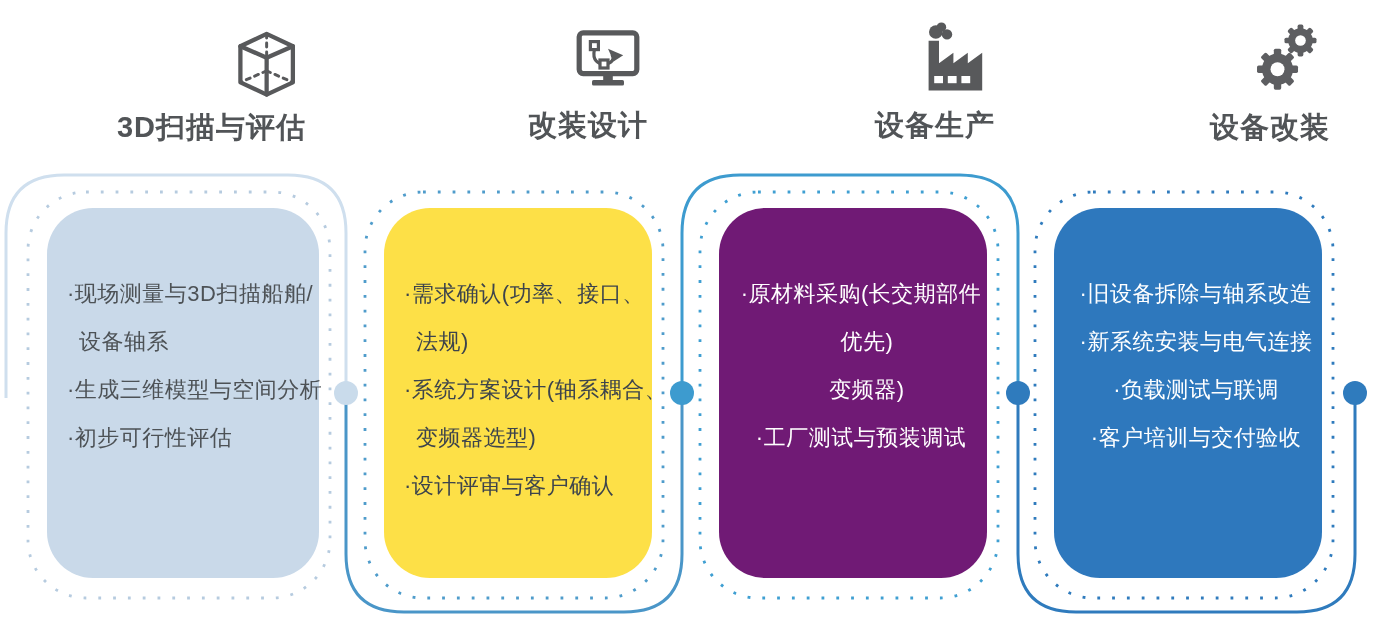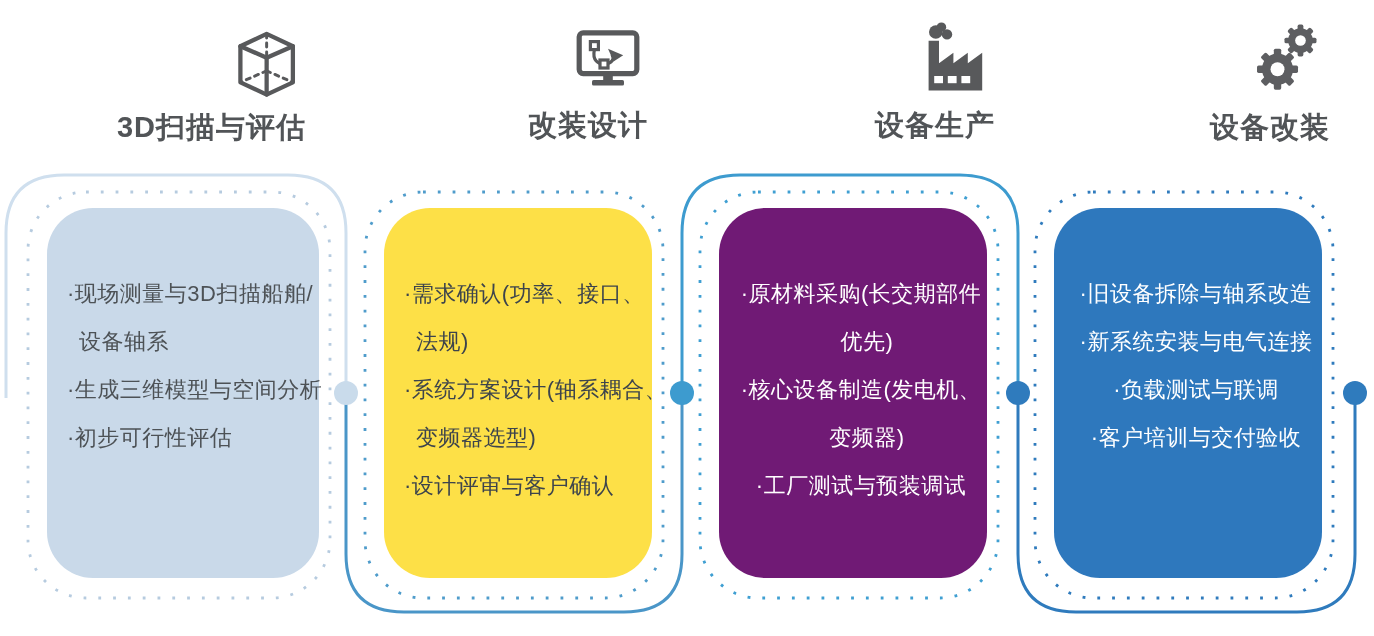--- a/index.html
+++ b/index.html
@@ -134,21 +134,20 @@
             <rect x="58" y="70" width="11" height="9"></rect>
           </g>
         </svg>
       </span>
       <h2 class="stage-title">设备生产</h2>
     </div>
     <div class="card">
       <div class="card-body">
         <div class="line">·原材料采购(长交期部件</div>
         <div class="line cont">优先)</div>
-        <div class="line">·核心设备制造(发电机、</div>
         <div class="line cont">变频器)</div>
         <div class="line">·工厂测试与预装调试</div>
       </div>
     </div>
   </section>
 
   <section class="stage s4">
     <div class="stage-header">
       <span class="stage-icon">
         <svg viewBox="0 0 100 100" width="82" height="82">

